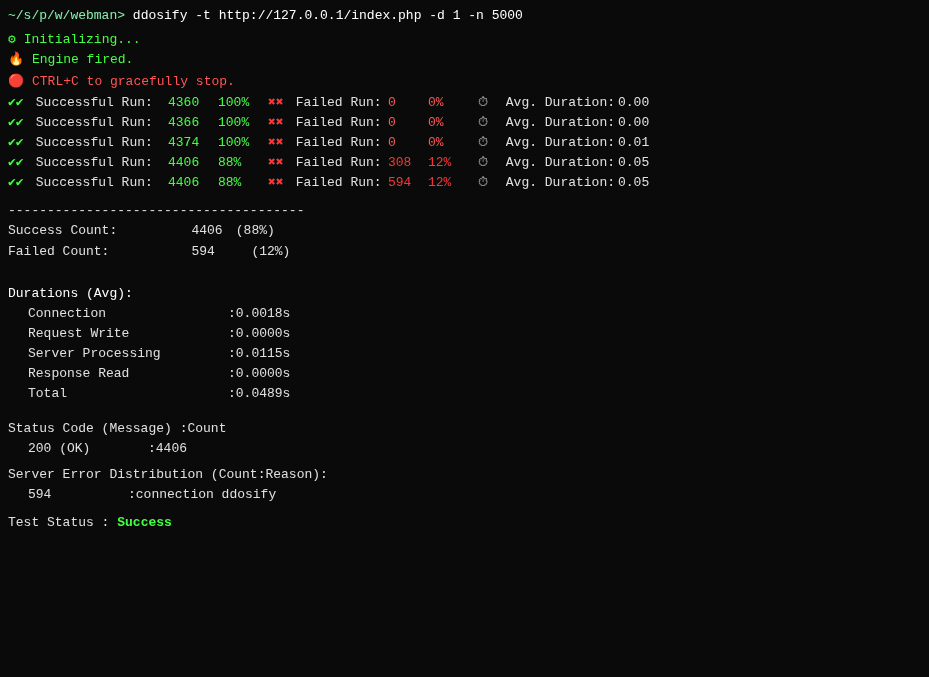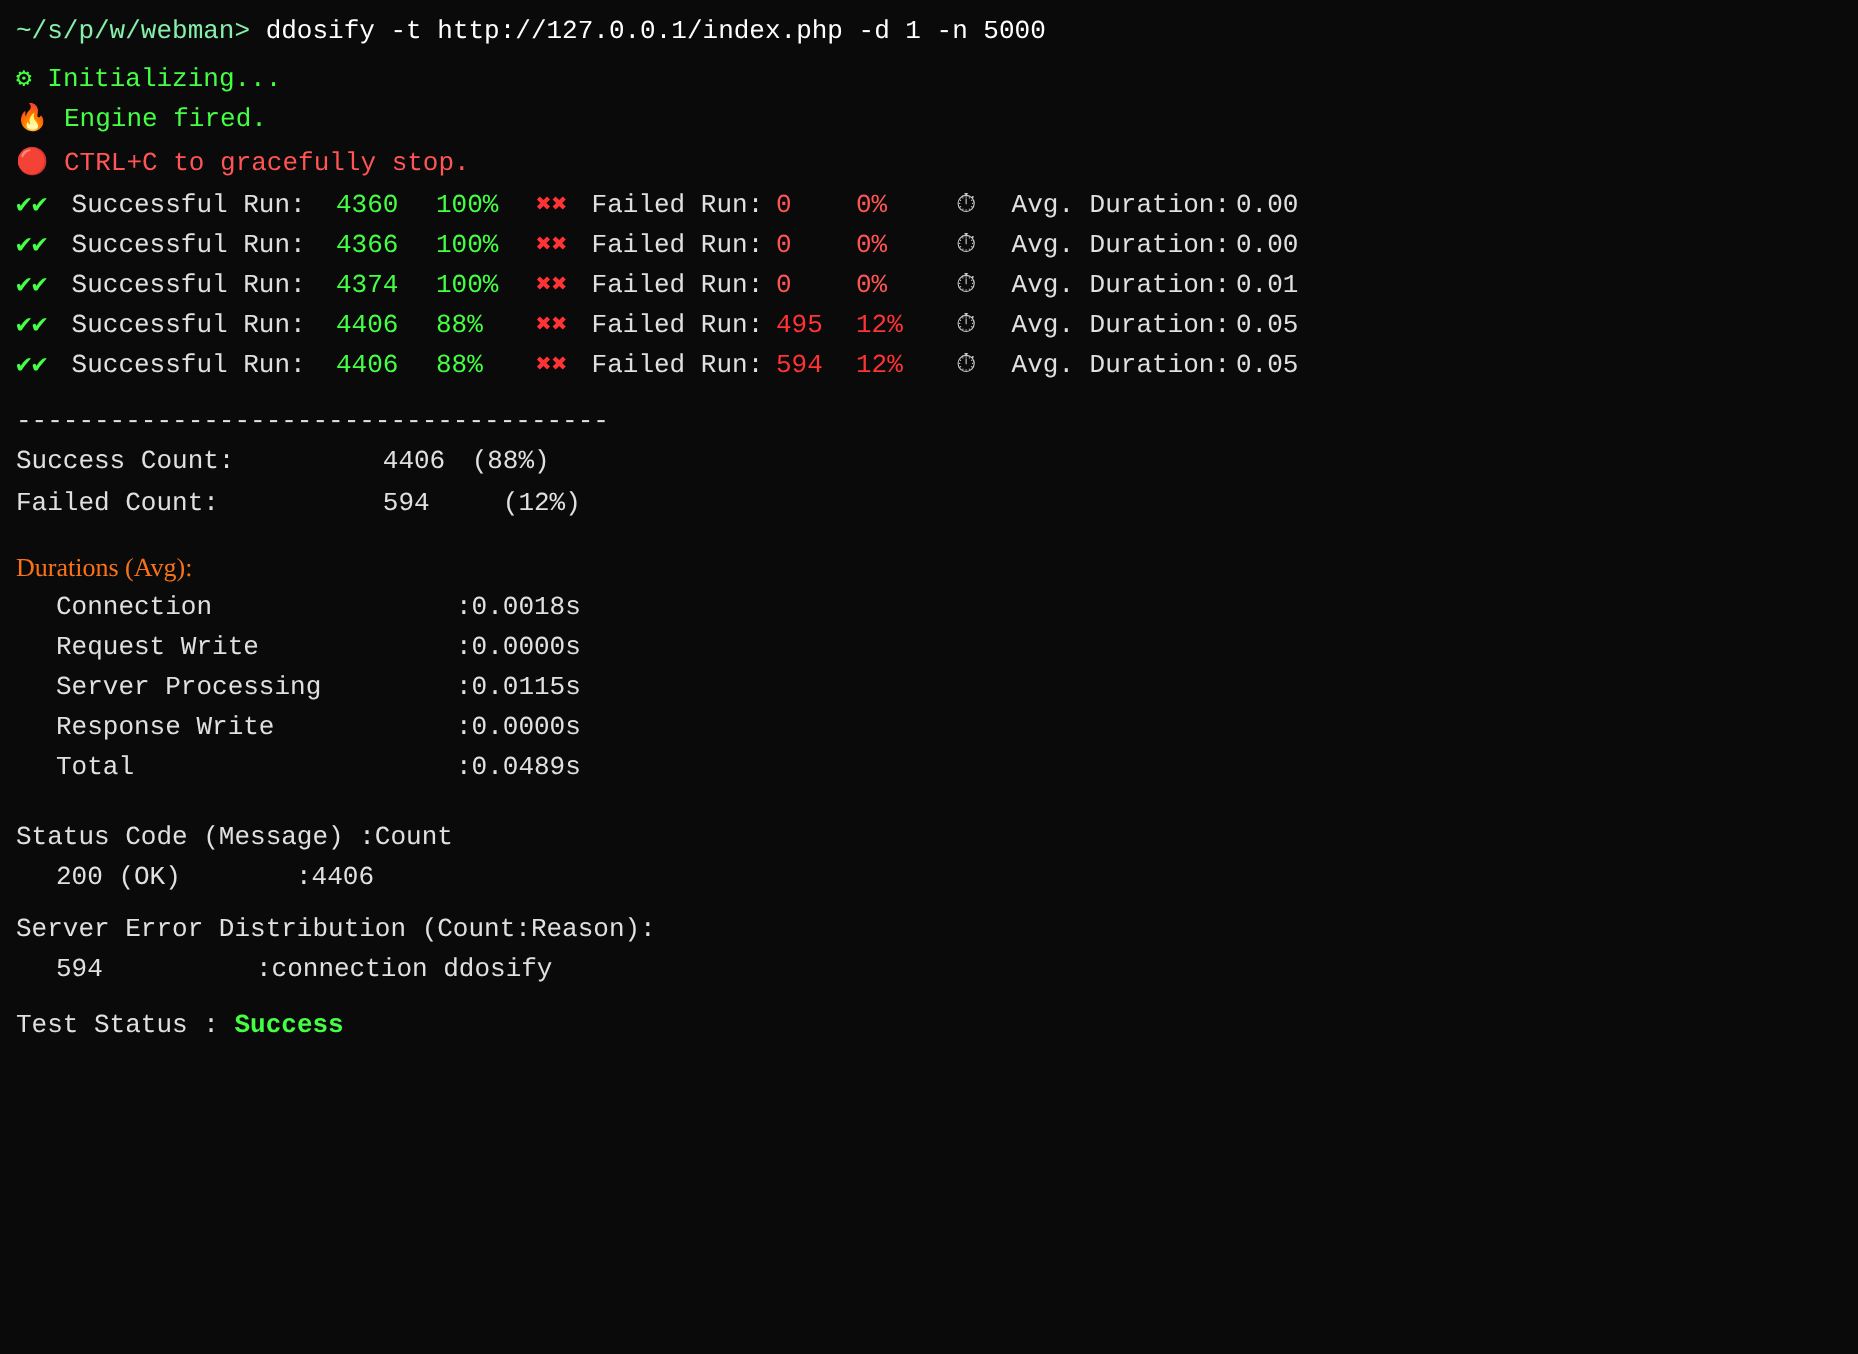--- a/index.html
+++ b/index.html
@@ -90,21 +90,21 @@
         <span style="color:#e0e0e0; min-width:120px;">&nbsp;Avg. Duration:</span>
         <span style="color:#e0e0e0;">0.01</span>
       </div>
       <div style="display: flex; align-items: baseline; line-height: 1.55;">
         <span style="color:#44ff44; min-width:20px;">✔✔</span>
         <span style="color:#e0e0e0; min-width:140px;">&nbsp;Successful Run:</span>
         <span style="color:#44ff44; min-width:50px;">4406</span>
         <span style="color:#44ff44; min-width:50px;">88%</span>
         <span style="color:#ff3333; min-width:20px;">✖✖</span>
         <span style="color:#e0e0e0; min-width:100px;">&nbsp;Failed Run:</span>
-        <span style="color:#ff3333; min-width:40px;">495</span>
+        <span style="color:#ff3333; min-width:40px;">308</span>
         <span style="color:#ff3333; min-width:50px;">12%</span>
         <span style="color:#cccccc; min-width:20px;">⏱</span>
         <span style="color:#e0e0e0; min-width:120px;">&nbsp;Avg. Duration:</span>
         <span style="color:#e0e0e0;">0.05</span>
       </div>
       <div style="display: flex; align-items: baseline; line-height: 1.55;">
         <span style="color:#44ff44; min-width:20px;">✔✔</span>
         <span style="color:#e0e0e0; min-width:140px;">&nbsp;Successful Run:</span>
         <span style="color:#44ff44; min-width:50px;">4406</span>
         <span style="color:#44ff44; min-width:50px;">88%</span>
@@ -125,27 +125,27 @@
       <span style="color:#e0e0e0; min-width:160px;">Success Count:</span>
       <span style="color:#e0e0e0; min-width:60px;">&nbsp;&nbsp;&nbsp;<span>4406</span></span>
       <span style="color:#e0e0e0;">&nbsp;<span>(88%)</span></span>
     </div>
     <div class="line">
       <span style="color:#e0e0e0; min-width:160px;">Failed Count:</span>
       <span style="color:#e0e0e0; min-width:60px;">&nbsp;&nbsp;&nbsp;<span>594</span></span>
       <span style="color:#e0e0e0;">&nbsp;&nbsp;&nbsp;<span>(12%)</span></span>
     </div>
 
-    <div style="margin-top: 12px; color: #f97316; font-family: Liberation Serif, serif;">Durations (Avg):</div>
+    <div style="margin-top: 22px; color: #ffffff;">Durations (Avg):</div>
 
     <div id="durations-container">
         <div style="padding-left: 20px; line-height: 1.55;"><span style="color:#e0e0e0; display:inline-block; min-width:200px;">Connection</span><span style="color:#e0e0e0;">:0.0018s</span></div>
         <div style="padding-left: 20px; line-height: 1.55;"><span style="color:#e0e0e0; display:inline-block; min-width:200px;">Request Write</span><span style="color:#e0e0e0;">:0.0000s</span></div>
         <div style="padding-left: 20px; line-height: 1.55;"><span style="color:#e0e0e0; display:inline-block; min-width:200px;">Server Processing</span><span style="color:#e0e0e0;">:0.0115s</span></div>
-        <div style="padding-left: 20px; line-height: 1.55;"><span style="color:#e0e0e0; display:inline-block; min-width:200px;">Response Write</span><span style="color:#e0e0e0;">:0.0000s</span></div>
+        <div style="padding-left: 20px; line-height: 1.55;"><span style="color:#e0e0e0; display:inline-block; min-width:200px;">Response Read</span><span style="color:#e0e0e0;">:0.0000s</span></div>
         <div style="padding-left: 20px; line-height: 1.55;"><span style="color:#e0e0e0; display:inline-block; min-width:200px;">Total</span><span style="color:#e0e0e0;">:0.0489s</span></div>
       </div>
 
     <div style="margin-top:14px;">Status Code (Message) :Count</div>
     <div id="status-codes-container">
         <div style="padding-left: 20px; line-height: 1.55;"><span style="color:#e0e0e0; display:inline-block; min-width:120px;">200 (OK)</span><span style="color:#e0e0e0;">:4406</span></div>
       </div>
 
     <div style="margin-top:6px;">Server Error Distribution (Count:Reason):</div>
     <div id="server-errors-container">

